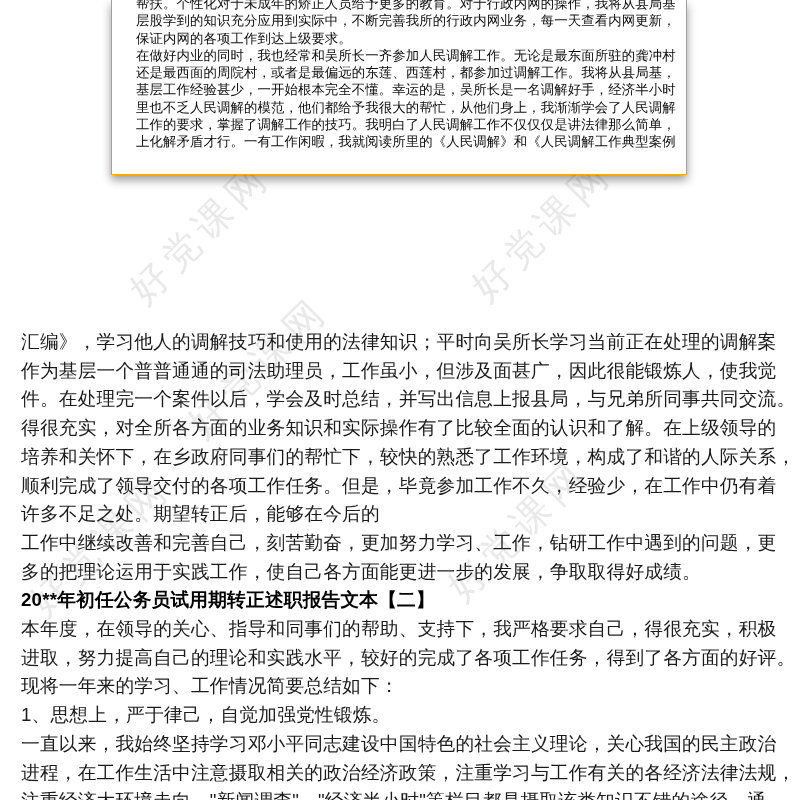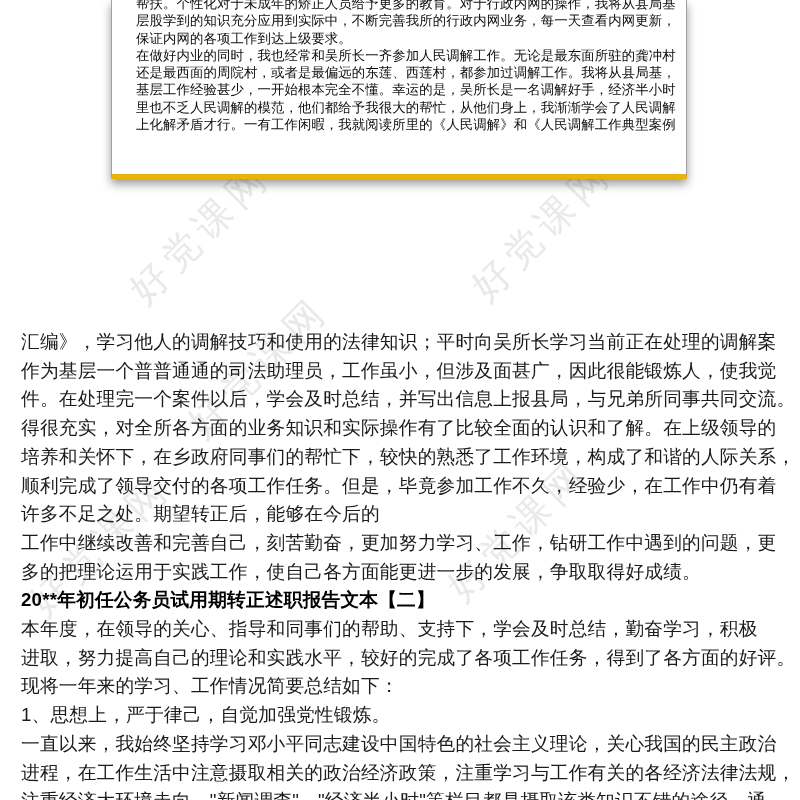--- a/index.html
+++ b/index.html
@@ -36,21 +36,21 @@
   
   .page-preview {
     position: absolute;
     left: 111px;
     top: 0;
     width: 574px;
     height: 174px;
     background: #ffffff;
     border-left: 1px solid #a0a0a0;
     border-right: 1px solid #a0a0a0;
-    border-bottom: 5px solid #eab308;
+    border-bottom: 1px solid #eab308;
     box-shadow: 0 5px 9px rgba(0,0,0,0.40);
     overflow: hidden;
     z-index: 2;
   }
   .page-text {
     margin: -5px 23px 0 24px;
     font-size: 13.4px;
     line-height: 17.3px;
     color: #0d0d0d;
     letter-spacing: 0.1px;
@@ -87,36 +87,37 @@
 
   <div class="page-preview">
     <div class="page-text">
       <div class="pline">帮扶。个性化对于未成年的矫正人员给予更多的教育。对于行政内网的操作，我将从县局基</div>
       <div class="pline">层股学到的知识充分应用到实际中，不断完善我所的行政内网业务，每一天查看内网更新，</div>
       <div class="pline">保证内网的各项工作到达上级要求。</div>
       <div class="pline">在做好内业的同时，我也经常和吴所长一齐参加人民调解工作。无论是最东面所驻的龚冲村</div>
       <div class="pline">还是最西面的周院村，或者是最偏远的东莲、西莲村，都参加过调解工作。我将从县局基，</div>
       <div class="pline">基层工作经验甚少，一开始根本完全不懂。幸运的是，吴所长是一名调解好手，经济半小时</div>
       <div class="pline">里也不乏人民调解的模范，他们都给予我很大的帮忙，从他们身上，我渐渐学会了人民调解</div>
+      <div class="pline">工作的要求，掌握了调解工作的技巧。我明白了人民调解工作不仅仅仅是讲法律那么简单，</div>
       <div class="pline">上化解矛盾才行。一有工作闲暇，我就阅读所里的《人民调解》和《人民调解工作典型案例</div>
     </div>
   </div>
 
   <div class="body-text">
     <div class="bline">汇编》，学习他人的调解技巧和使用的法律知识；平时向吴所长学习当前正在处理的调解案</div>
     <div class="bline">作为基层一个普普通通的司法助理员，工作虽小，但涉及面甚广，因此很能锻炼人，使我觉</div>
     <div class="bline">件。在处理完一个案件以后，学会及时总结，并写出信息上报县局，与兄弟所同事共同交流。</div>
     <div class="bline">得很充实，对全所各方面的业务知识和实际操作有了比较全面的认识和了解。在上级领导的</div>
     <div class="bline">培养和关怀下，在乡政府同事们的帮忙下，较快的熟悉了工作环境，构成了和谐的人际关系，</div>
     <div class="bline">顺利完成了领导交付的各项工作任务。但是，毕竟参加工作不久，经验少，在工作中仍有着</div>
     <div class="bline">许多不足之处。期望转正后，能够在今后的</div>
     <div class="bline">工作中继续改善和完善自己，刻苦勤奋，更加努力学习、工作，钻研工作中遇到的问题，更</div>
     <div class="bline">多的把理论运用于实践工作，使自己各方面能更进一步的发展，争取取得好成绩。</div>
     <div class="bline heading">20**年初任公务员试用期转正述职报告文本【二】</div>
-    <div class="bline">本年度，在领导的关心、指导和同事们的帮助、支持下，学会及时总结，勤奋学习，积极</div>
+    <div class="bline">本年度，在领导的关心、指导和同事们的帮助、支持下，我严格要求自己，得很充实，积极</div>
     <div class="bline">进取，努力提高自己的理论和实践水平，较好的完成了各项工作任务，得到了各方面的好评。</div>
     <div class="bline">现将一年来的学习、工作情况简要总结如下：</div>
     <div class="bline">1、思想上，严于律己，自觉加强党性锻炼。</div>
     <div class="bline">一直以来，我始终坚持学习邓小平同志建设中国特色的社会主义理论，关心我国的民主政治</div>
     <div class="bline">进程，在工作生活中注意摄取相关的政治经济政策，注重学习与工作有关的各经济法律法规，</div>
     <div class="bline">注重经济大环境走向，"新闻调查"、"经济半小时"等栏目都是摄取该类知识不错的途径，通</div>
   </div>
 
 </div>
 

